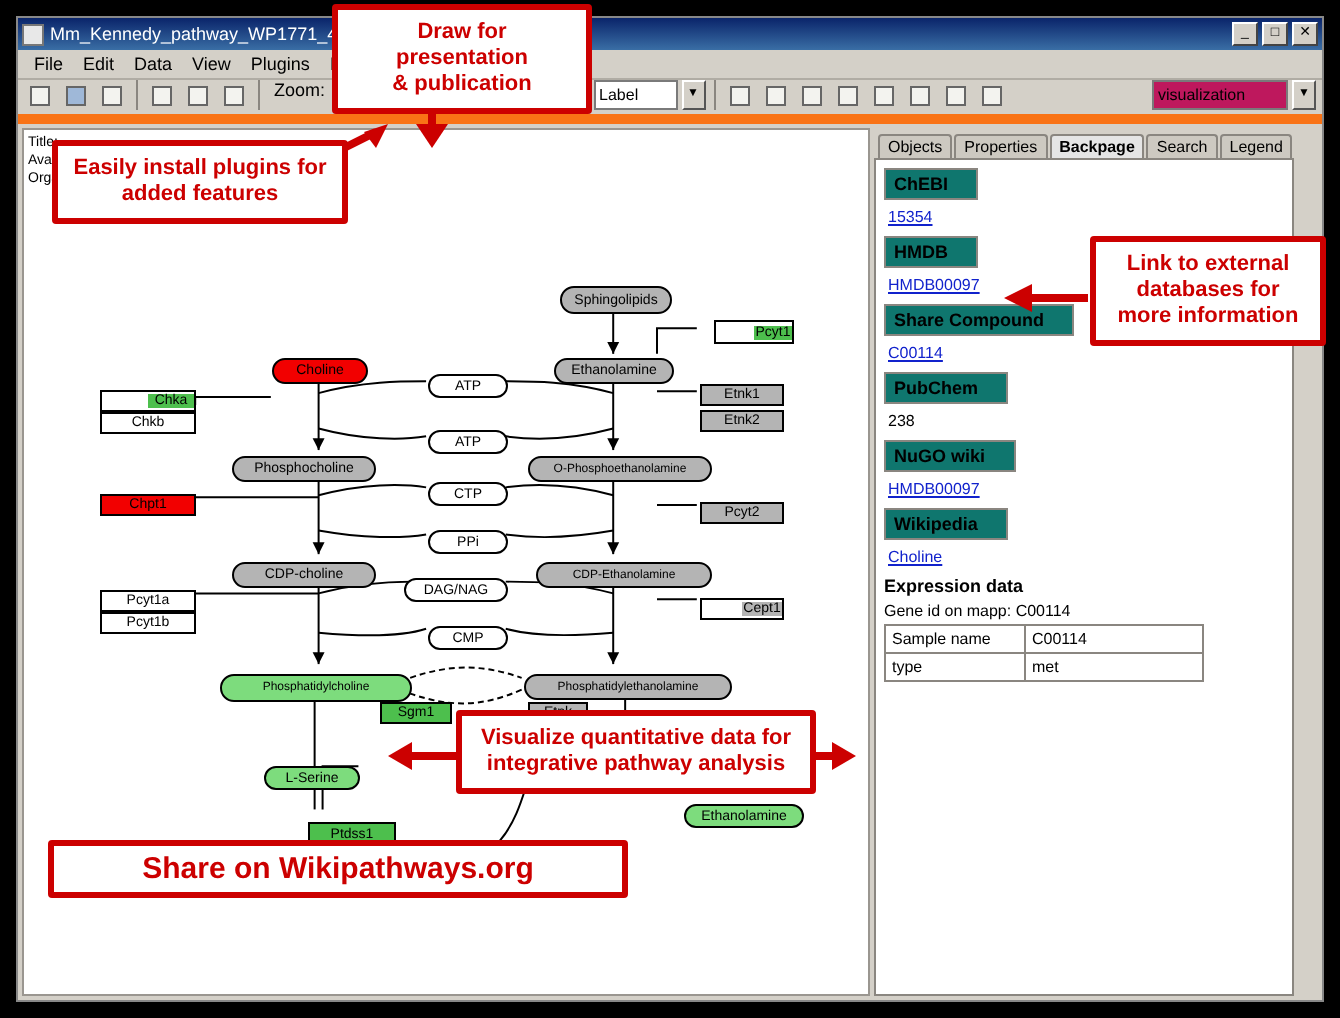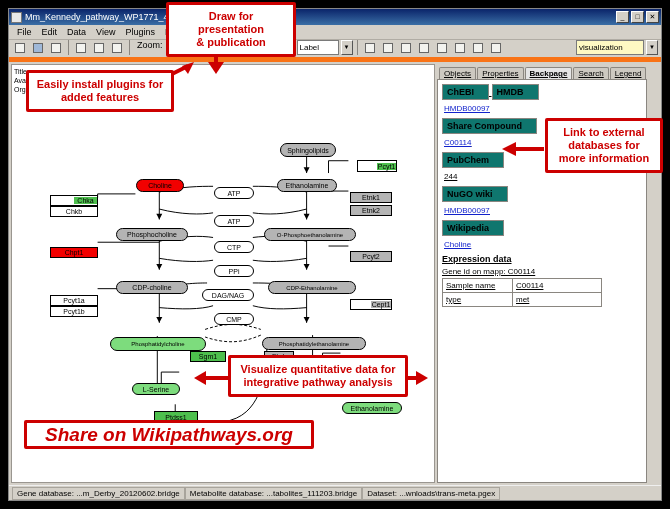--- a/index.html
+++ b/index.html
@@ -66,36 +66,35 @@
   .dropbtn {
     width:12px;height:15px;background:#d4d0c8;border:1px solid #fff;
     border-right-color:#555;border-bottom-color:#555;
     font-size:6px;text-align:center;line-height:13px;
   }
   .labelbox {
     width:42px;height:15px;background:#fff;border:1px solid #7a7a7a;
     font-size:8px;padding-left:2px;line-height:13px;
   }
   .vizbox {
-    width:68px;height:15px;background:#fef9c3;border:1px solid #7a7a7a;
+    width:68px;height:15px;background:#be185d;border:1px solid #7a7a7a;
     font-size:8px;padding-left:2px;line-height:13px;
   }
   
   .body {
     flex:1; display:flex; background:#d4d0c8; min-height:0;
   }
   .leftpane {
     width:424px; background:#fff; position:relative;
     border:1px solid #9a9690; margin:2px;
     overflow:hidden;
   }
   .rightpane {
     flex:1; margin:2px 14px 2px 0; display:flex; flex-direction:column;
     min-width:0;
-    text-decoration:underline;
   }
   
   .infostrip {
     position:absolute;left:2px;top:2px;font-size:7px;color:#000;line-height:9px;
   }
   
   .canvas { position:absolute; inset:0; }
   .node {
     position:absolute; border:1px solid #000; background:#fff;
     font-size:7px; text-align:center; color:#000;
@@ -145,21 +144,21 @@
     font-size:8px; padding-left:3px; border-top:1px solid #efefef;
   }
   .statusbar .cell { border:1px solid #a8a49c; padding:0 4px; height:13px; line-height:12px; }
   
   .callout {
     position:absolute; background:#fff; border:3px solid #cc0000;
     color:#cc0000; font-weight:bold; text-align:center;
     font-size:11px; line-height:13px; padding:5px 7px; border-radius:2px;
     z-index:40;
   }
-  .callout.big { font-size:19px; font-style:italic; }
+  .callout.big { font-size:15px; }
   .arrow {
     position:absolute; z-index:39;
   }
 </style>
 </head>
 <body>
 
 <div class="app">
 
   <div class="titlebar">
@@ -384,29 +383,30 @@
       <div class="tabs">
         <div class="tab">Objects</div>
         <div class="tab">Properties</div>
         <div class="tab active">Backpage</div>
         <div class="tab">Search</div>
         <div class="tab">Legend</div>
       </div>
 
       <div class="panel">
         <div class="sechead">ChEBI</div>
+        <a class="link" href="#">15354</a>
 
         <div class="sechead">HMDB</div>
         <a class="link" href="#">HMDB00097</a>
 
         <div class="sechead">Share Compound</div>
         <a class="link" href="#">C00114</a>
 
         <div class="sechead">PubChem</div>
-        <div class="plain">244</div>
+        <div class="plain">238</div>
 
         <div class="sechead">NuGO wiki</div>
         <a class="link" href="#">HMDB00097</a>
 
         <div class="sechead">Wikipedia</div>
         <a class="link" href="#">Choline</a>
 
         <div class="exphead">Expression data</div>
         <div class="geneid">Gene id on mapp: C00114</div>
 
@@ -419,25 +419,20 @@
           <tr>
             <td class="k">type</td>
             <td>met</td>
           </tr>
         </tbody>
           </table>
       </div>
     </div>
   </div>
 
-  <div class="statusbar">
-    <div class="cell">Gene database: ...m_Derby_20120602.bridge</div>
-    <div class="cell">Metabolite database: ...tabolites_111203.bridge</div>
-    <div class="cell">Dataset: ...wnloads\trans-meta.pgex</div>
-  </div>
 </div>
 
 <div class="callout" style="left:166px;top:2px;width:130px;white-space:pre-line;">Draw for presentation
 &amp; publication</div>
 <svg class="arrow" style="left:196px;top:44px;width:40px;height:30px" viewBox="0 0 40 30">
   <path d="M20,0 L20,22" stroke="#cc0000" stroke-width="4" fill="none"></path>
   <polygon points="20,30 12,18 28,18" fill="#cc0000"></polygon>
 </svg>
 
 <div class="callout" style="left:26px;top:70px;width:148px;white-space:pre-line;">Easily install plugins for

